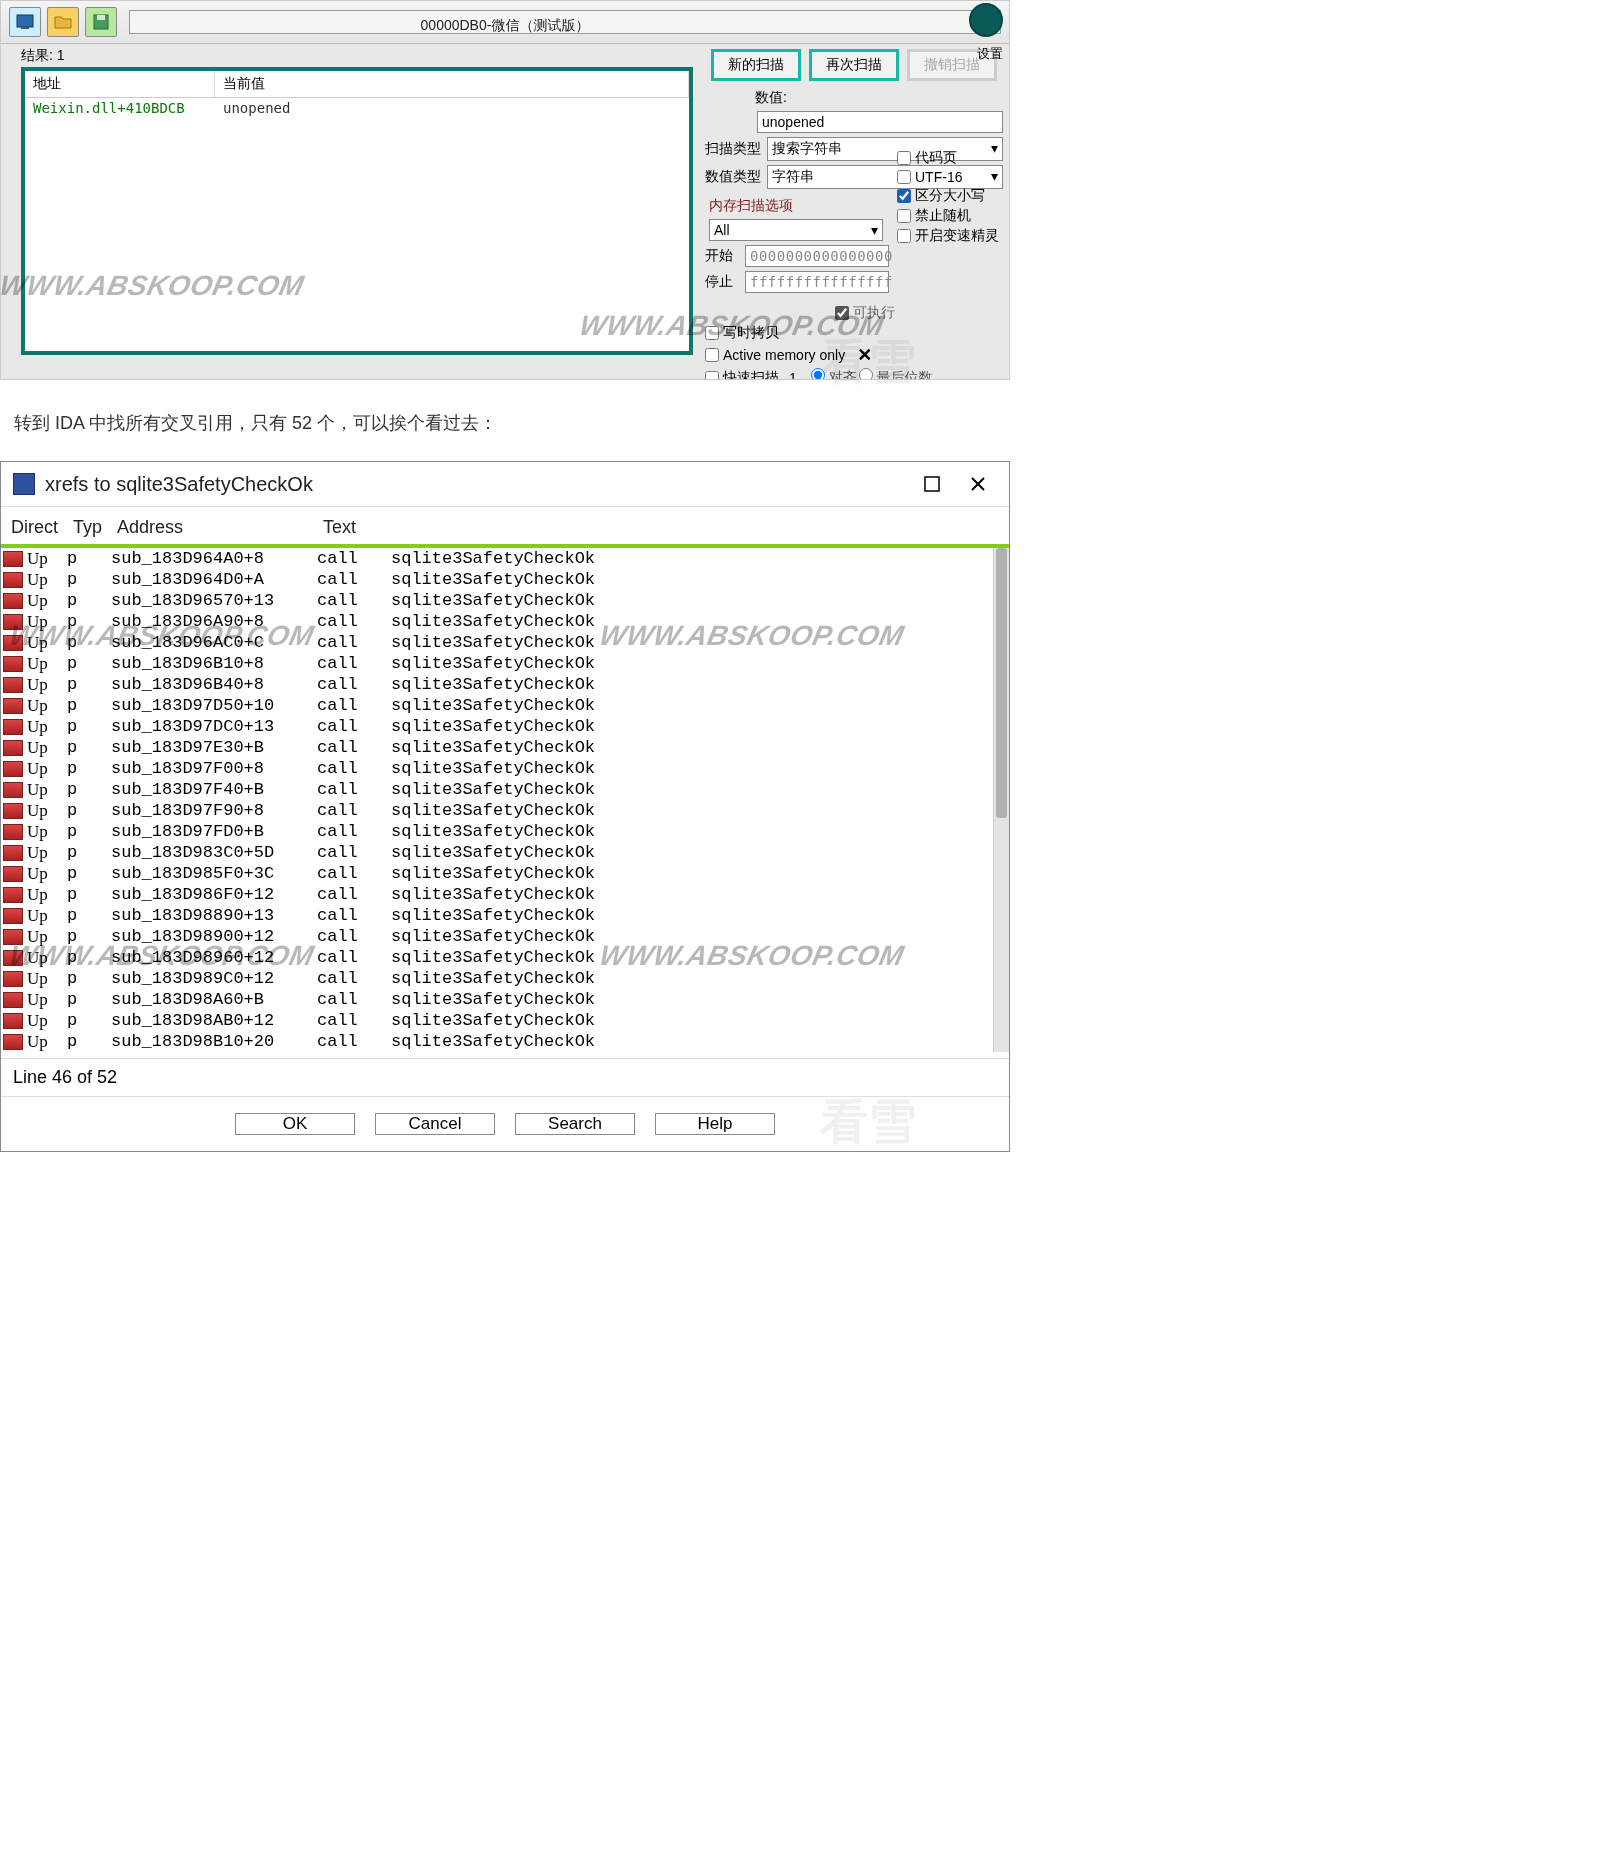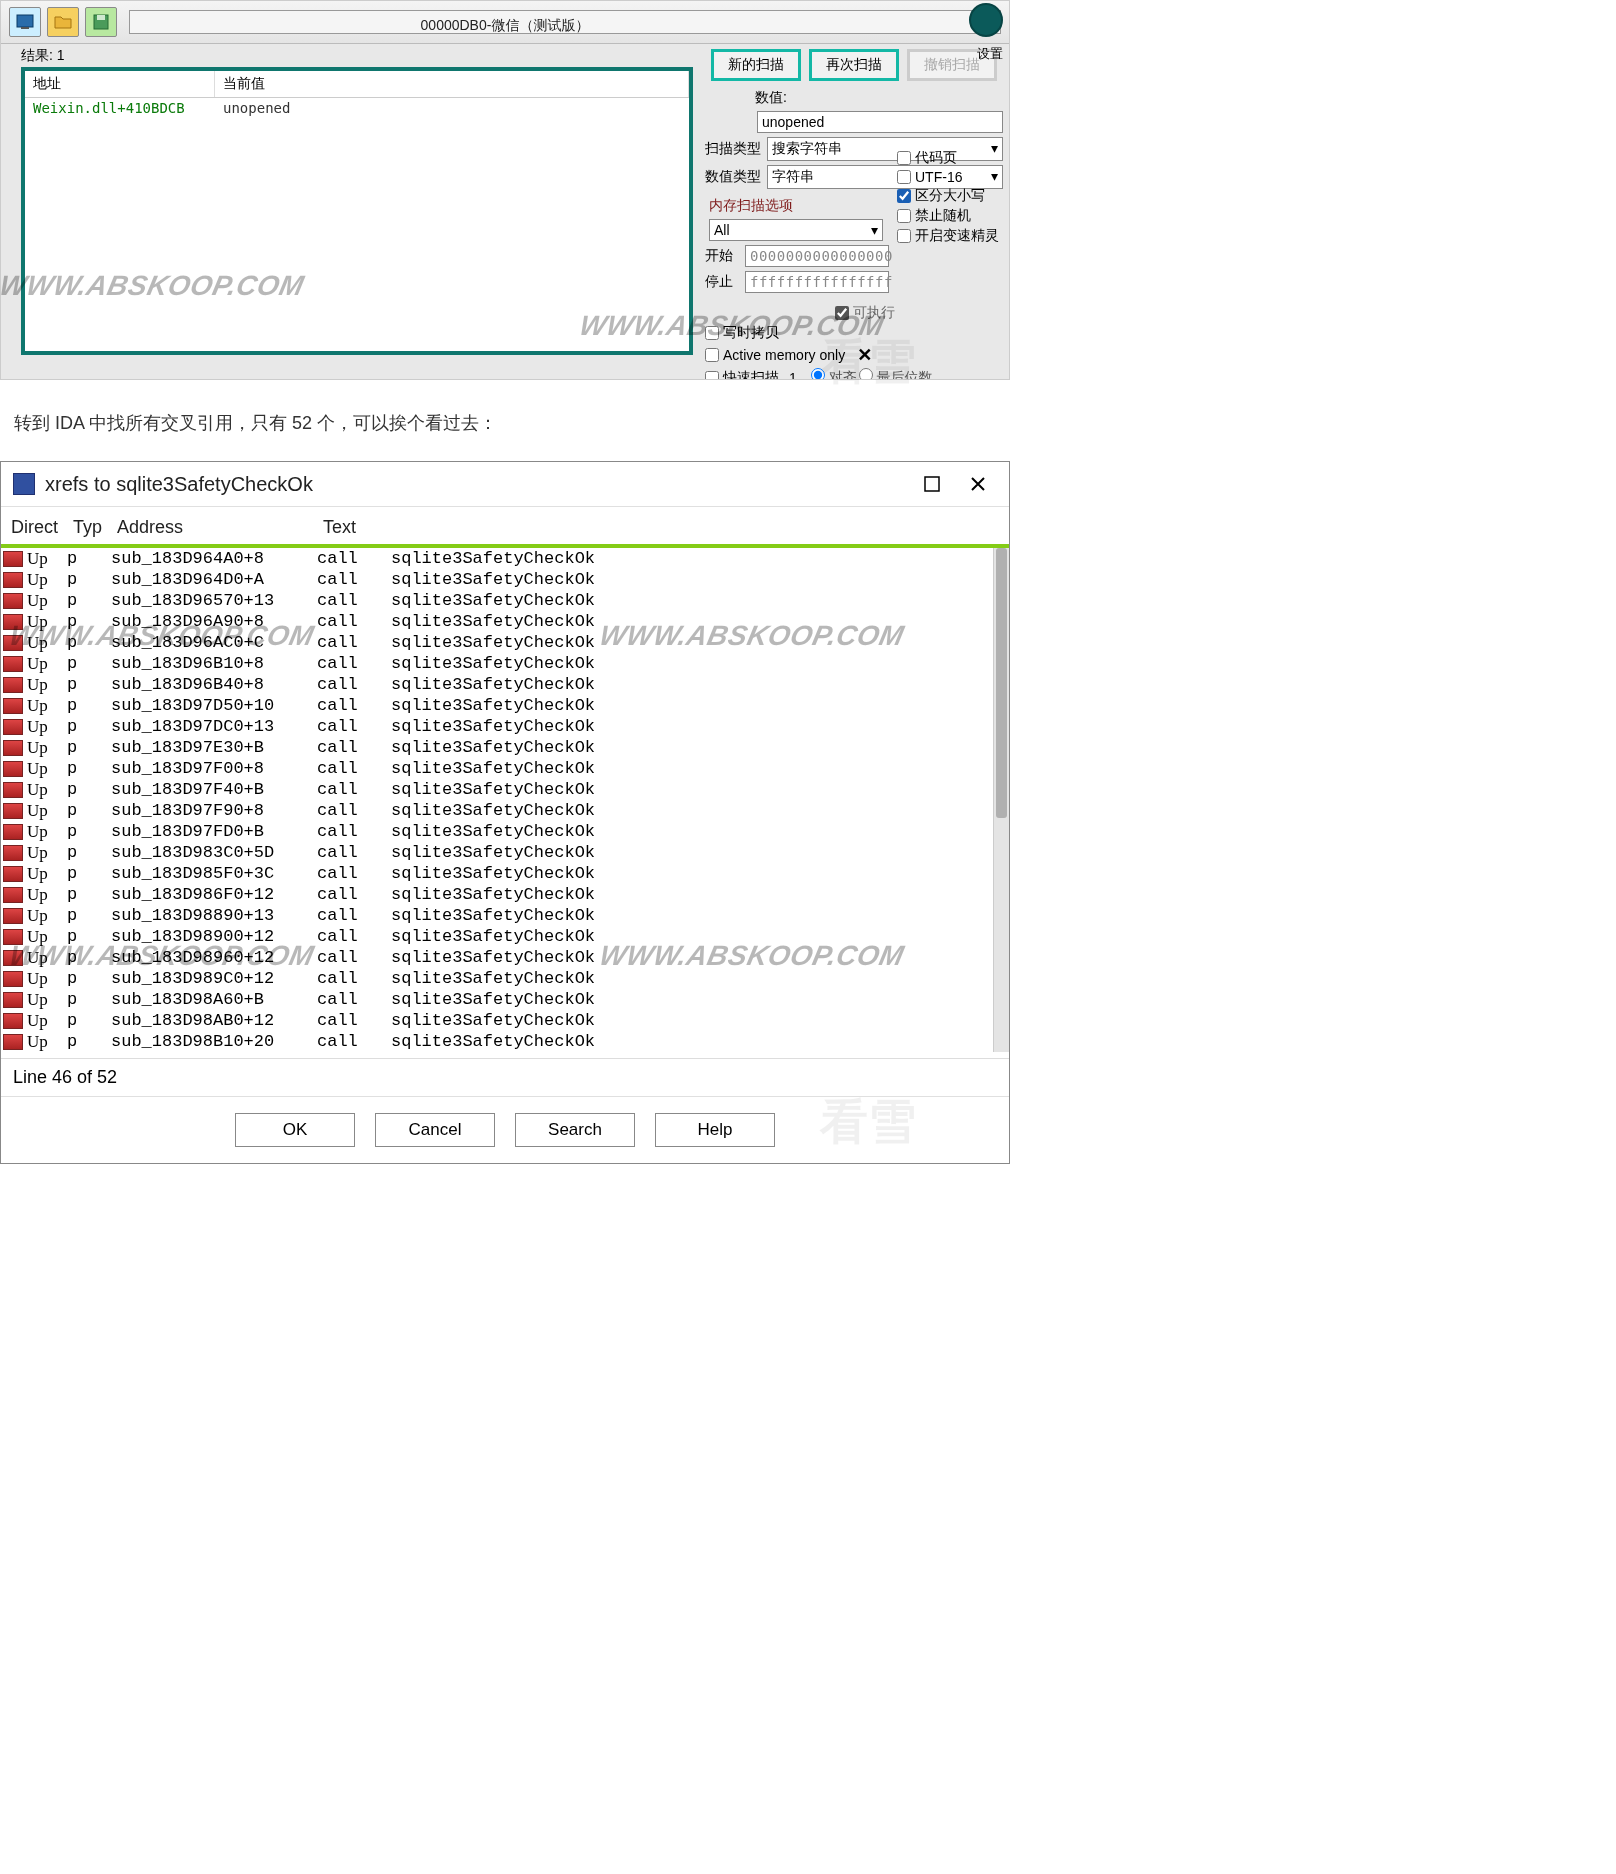--- a/index.html
+++ b/index.html
@@ -72,21 +72,21 @@
   .ida-row .c-typ { width: 44px;}
   .ida-row .c-addr { width: 206px;}
   .ida-row .c-call { width: 74px;}
   .ida-row .c-text { flex: 1;}
   
   .ida-scroll { width: 16px; background: #e4e4e4; border-left: 1px solid #ccc; position: relative;}
   .ida-scroll-thumb { position: absolute; top: 0; left: 2px; right: 2px; height: 270px; background: #b0b0b0; border-radius: 3px;}
   
   .ida-status { padding: 8px 12px; font-size: 18px; border-top: 1px solid #ddd; margin-top: 6px;}
   .ida-buttons { display: flex; justify-content: center; gap: 20px; padding: 16px 0; border-top: 1px solid #e0e0e0;}
-  .ida-buttons button { width: 120px; padding: 6px 0; border: 1px solid #888; background: #fff; font-size: 17px;}
+  .ida-buttons button { width: 120px; padding: 0 0; border: 1px solid #888; background: #fff; font-size: 17px;}
 </style>
 </head>
 <body>
 
 <div class="watermark" style="top:270px; left:0;">WWW.ABSKOOP.COM</div>
 <div class="watermark" style="top:310px; left:580px;">WWW.ABSKOOP.COM</div>
 <div class="watermark" style="top:620px; left:10px;">WWW.ABSKOOP.COM</div>
 <div class="watermark" style="top:620px; left:600px;">WWW.ABSKOOP.COM</div>
 <div class="watermark" style="top:940px; left:10px;">WWW.ABSKOOP.COM</div>
 <div class="watermark" style="top:940px; left:600px;">WWW.ABSKOOP.COM</div>

